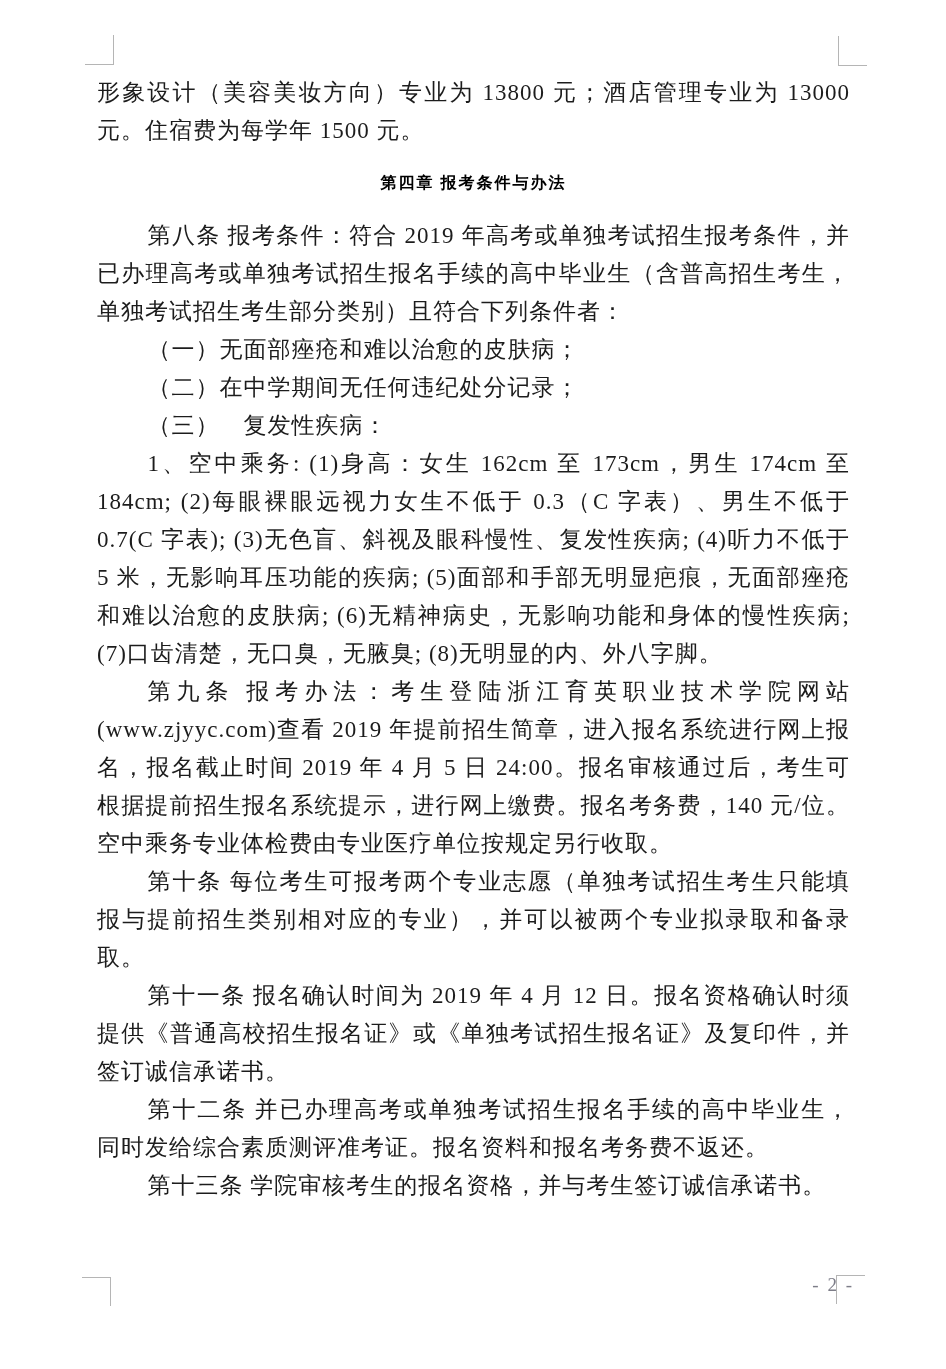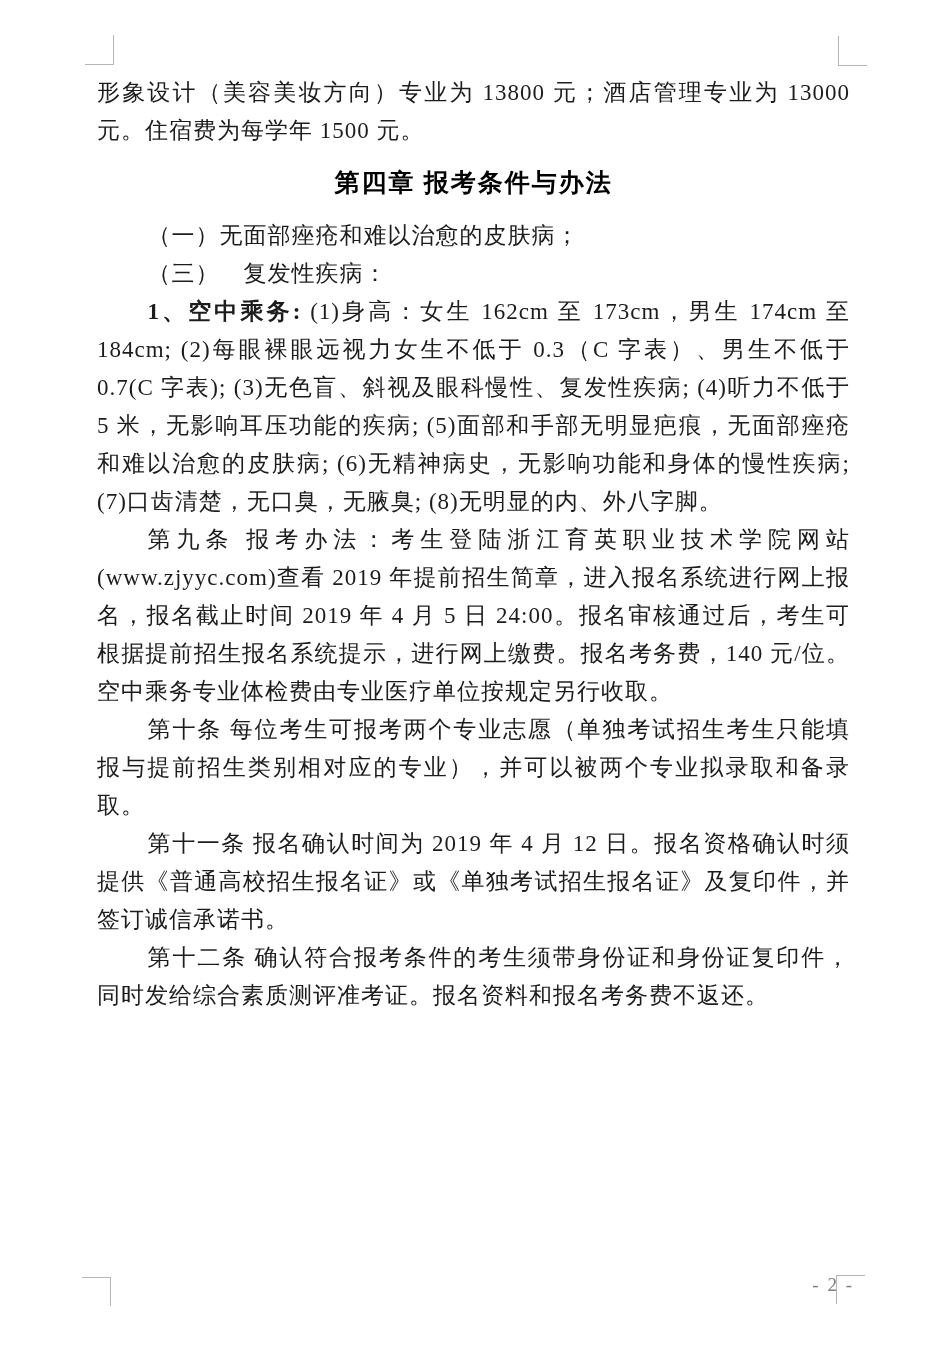--- a/index.html
+++ b/index.html
@@ -16,30 +16,30 @@
     position:absolute;
     left:97px;top:74px;width:753px;
     font-size:23px;
     line-height:38px;
     letter-spacing:1px;
     text-align:justify;
   }
   .para{margin:0;padding:0;}
   .para.indent{text-indent:2.2em;}
   .heading{
-    font-size:25px;
+    font-size:16px;
     font-weight:bold;
     text-align:center;
     text-indent:0;
     color:#000000;
     margin:13px 0 14px 0;
     line-height:40px;
     letter-spacing:2px;
   }
-  .bold{font-weight:bold;}
+  .bold{font-weight:normal;}
   .footer{
     position:absolute;
     right:112px;top:1274px;
     font-size:19px;
     color:#7d7d88;
     letter-spacing:2px;
     font-family:"Liberation Serif","DejaVu Serif",serif;
   }
   .crop{position:absolute;}
   .crop.tl{left:85px;top:35px;width:28px;height:29px;border-right:1px solid #b5b5b5;border-bottom:1px solid #b5b5b5;}
@@ -52,23 +52,26 @@
 
 <div class="page">
   <div class="crop tl"></div>
   <div class="crop tr"></div>
   <div class="crop bl"></div>
   <div class="crop br"></div>
 
   <div class="content" id="content">
       <p class="para"><span>形象设计（美容美妆方向）专业为 13800 元；酒店管理专业为 13000 元。住宿费为每学年 1500 元。</span></p>
       <h2 class="heading">第四章 报考条件与办法</h2>
+      <p class="para indent"><span>第八条 报考条件：符合 2019 年高考或单独考试招生报考条件，并已办理高考或单独考试招生报名手续的高中毕业生（含普高招生考生，单独考试招生考生部分类别）且符合下列条件者：</span></p>
       <p class="para indent"><span>（一）无面部痤疮和难以治愈的皮肤病；</span></p>
+      <p class="para indent"><span>（二）在中学期间无任何违纪处分记录；</span></p>
       <p class="para indent"><span>（三）　复发性疾病：</span></p>
       <p class="para indent"><span class="bold">1、空中乘务:</span><span> (1)身高：女生 162cm 至 173cm，男生 174cm 至 184cm; (2)每眼裸眼远视力女生不低于 0.3（C 字表）、男生不低于 0.7(C 字表); (3)无色盲、斜视及眼科慢性、复发性疾病; (4)听力不低于 5 米，无影响耳压功能的疾病; (5)面部和手部无明显疤痕，无面部痤疮和难以治愈的皮肤病; (6)无精神病史，无影响功能和身体的慢性疾病; (7)口齿清楚，无口臭，无腋臭; (8)无明显的内、外八字脚。</span></p>
       <p class="para indent"><span>第九条 报考办法：考生登陆浙江育英职业技术学院网站(www.zjyyc.com)查看 2019 年提前招生简章，进入报名系统进行网上报名，报名截止时间 2019 年 4 月 5 日 24:00。报名审核通过后，考生可根据提前招生报名系统提示，进行网上缴费。报名考务费，140 元/位。空中乘务专业体检费由专业医疗单位按规定另行收取。</span></p>
       <p class="para indent"><span>第十条 每位考生可报考两个专业志愿（单独考试招生考生只能填报与提前招生类别相对应的专业），并可以被两个专业拟录取和备录取。</span></p>
       <p class="para indent"><span>第十一条 报名确认时间为 2019 年 4 月 12 日。报名资格确认时须提供《普通高校招生报名证》或《单独考试招生报名证》及复印件，并签订诚信承诺书。</span></p>
-      <p class="para indent"><span>第十二条 确认符合报考条件的考生须带身份证和身份证复印件，同时发给综合素质测评准考证。报名资料和报名考务费不返还。</span></p>
+      <p class="para indent"><span>第十二条 并已办理高考或单独考试招生报名手续的高中毕业生，同时发给综合素质测评准考证。报名资料和报名考务费不返还。</span></p>
+      <p class="para indent"><span>第十三条 学院审核考生的报名资格，并与考生签订诚信承诺书。</span></p>
     </div>
 
   <div class="footer">- 2 -</div>
 </div>
 
 </body></html>

